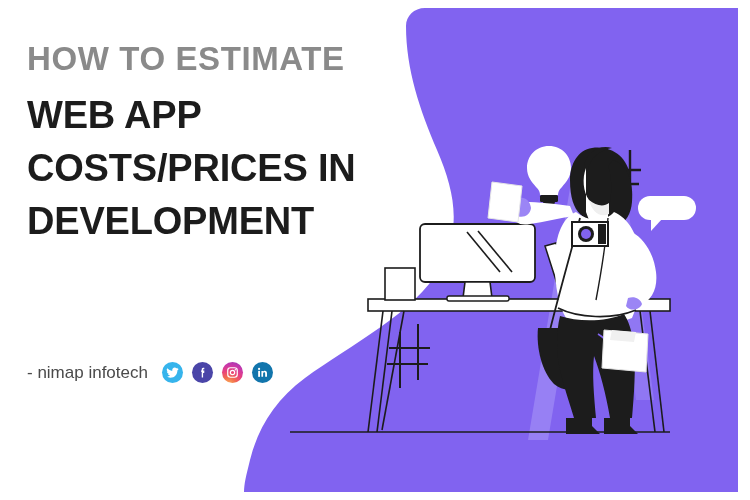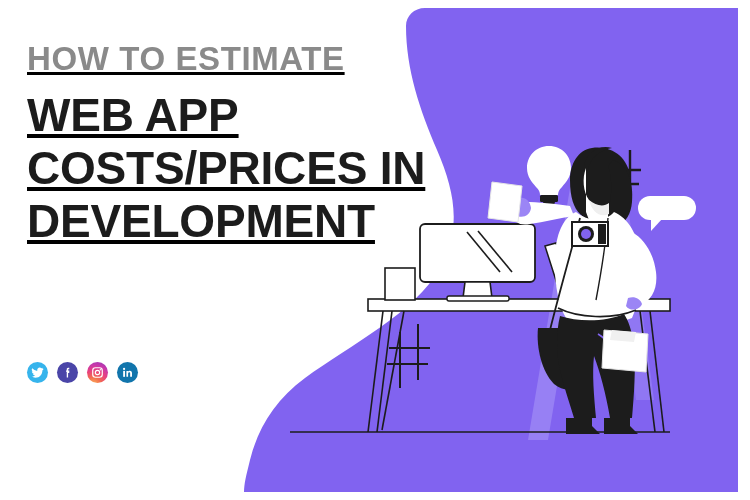--- a/index.html
+++ b/index.html
@@ -26,33 +26,32 @@
     width: 750px;
     height: 500px;
   }
   
   .text-col {
     position: absolute;
     left: 27px;
     top: 42px;
     width: 400px;
     z-index: 5;
-    text-decoration: underline;
   }
   .kicker {
     font-size: 33px;
     line-height: 1.0;
     font-weight: bold;
     letter-spacing: 0.6px;
     color: #8a8a8a;
     margin: 0 0 14px 0;
     white-space: nowrap;
   }
   .headline {
-    font-size: 46px;
+    font-size: 38px;
     line-height: 53px;
     font-weight: bold;
     letter-spacing: -0.2px;
     color: #1c1c1c;
     margin: 0;
   }
   .headline .hl-line { display: block; white-space: nowrap; }
 
   
   .byline-row {
@@ -278,20 +277,21 @@
   <div class="text-col">
     <div class="kicker">HOW TO ESTIMATE</div>
     <h1 class="headline">
       <span class="hl-line">WEB APP</span>
       <span class="hl-line">COSTS/PRICES IN</span>
       <span class="hl-line">DEVELOPMENT</span>
     </h1>
   </div>
 
   <div class="byline-row">
+    <span class="byline-text">- nimap infotech</span>
 
     <a class="social s-twitter" href="#" title="Twitter">
       <svg width="13" height="13" viewBox="0 0 24 24" aria-hidden="true">
         <path fill="#ffffff" d="M23 4.9c-.8.4-1.7.6-2.6.8 1-.6 1.7-1.5 2-2.6-.9.5-1.9.9-3 1.2A4.6 4.6 0 0 0 11.5 8c0 .4 0 .7.1 1A13 13 0 0 1 2.2 4.2a4.6 4.6 0 0 0 1.4 6.2c-.7 0-1.4-.2-2-.6a4.6 4.6 0 0 0 3.7 4.6c-.6.2-1.3.2-2 .1a4.6 4.6 0 0 0 4.3 3.2A9.3 9.3 0 0 1 1 19.6 13 13 0 0 0 8 21.7c8.4 0 13-7 13-13v-.6c.9-.7 1.6-1.4 2-2.2z"></path>
       </svg>
     </a>
 
     <a class="social s-facebook" href="#" title="Facebook">
       <svg width="13" height="13" viewBox="0 0 24 24" aria-hidden="true">
         <path fill="#ffffff" d="M15.4 8.2h-2.3V6.7c0-.7.5-.9.8-.9h1.4V3.2l-2-.0c-2.2 0-2.7 1.7-2.7 2.7v2.2H9.2v2.7h1.4V21h2.5v-8.1h2.1z"></path>

